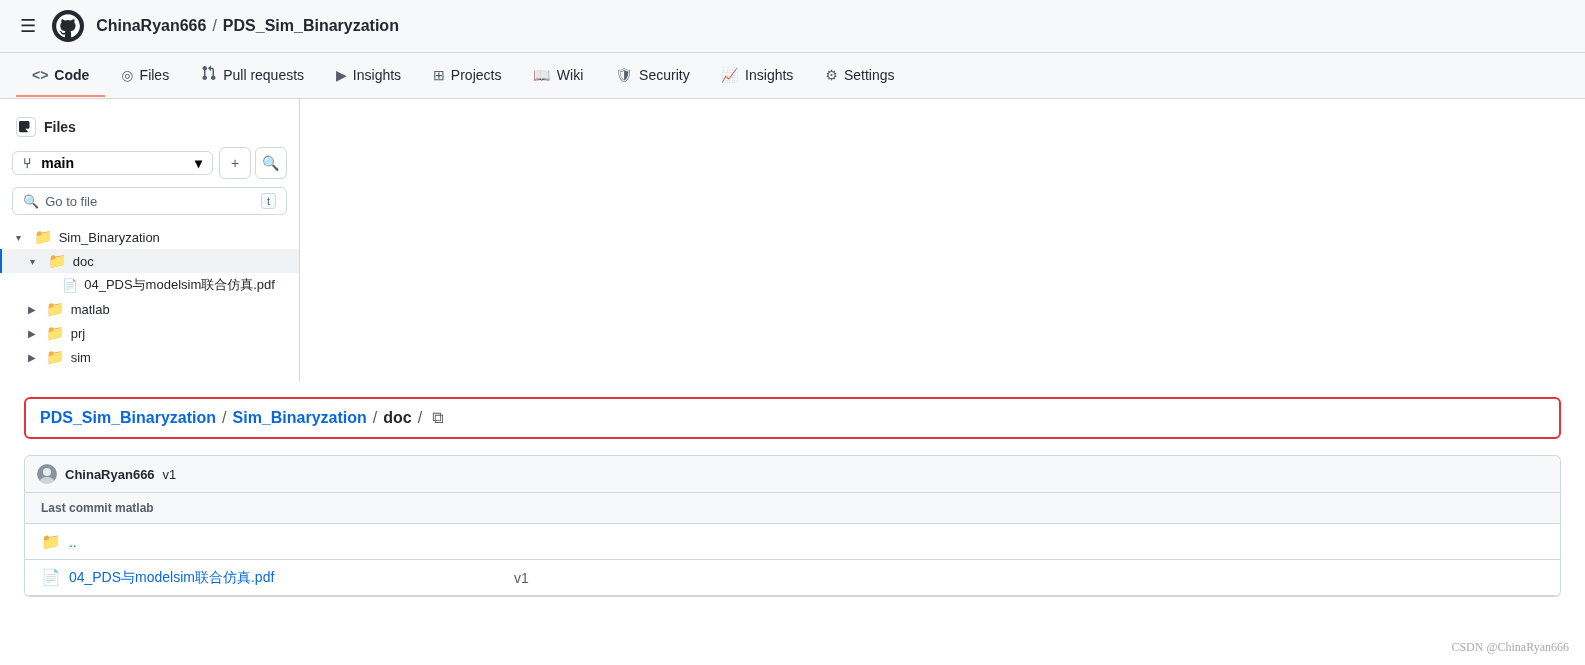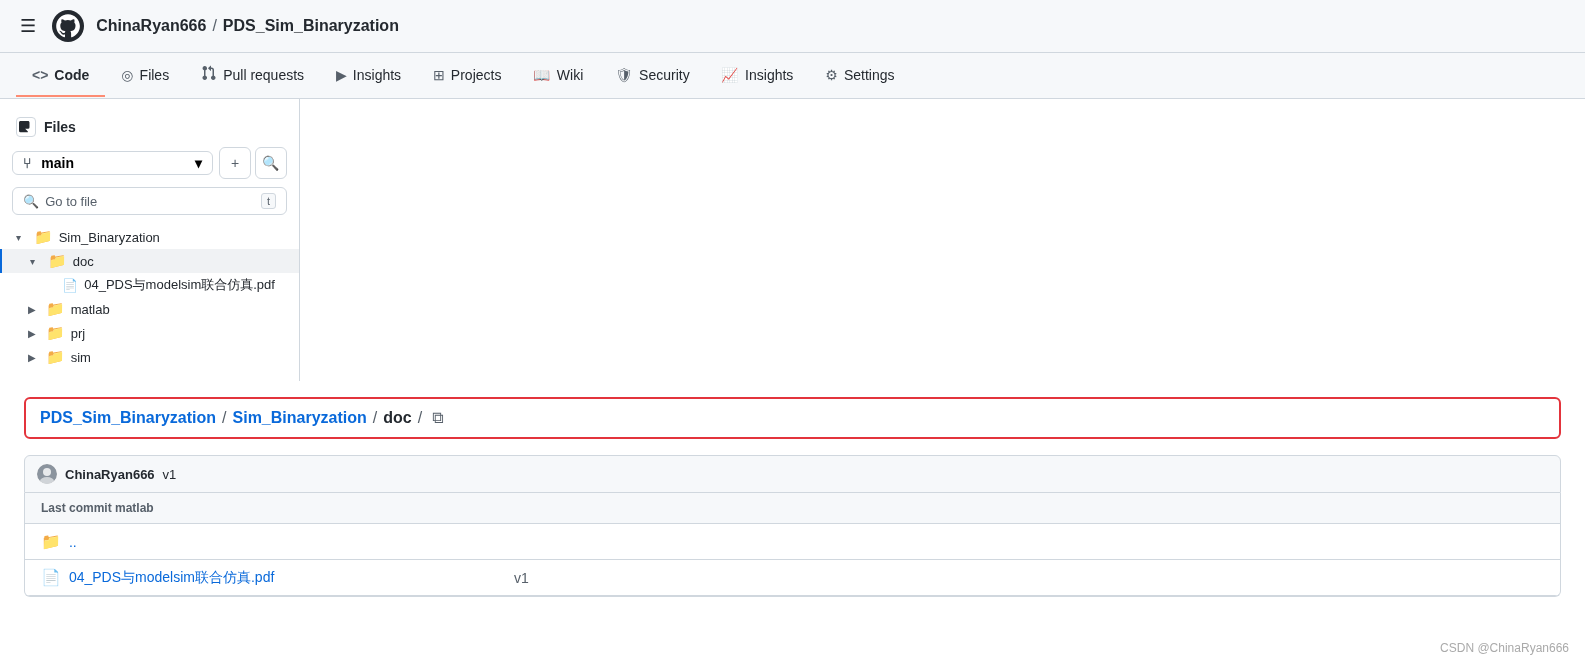--- a/index.html
+++ b/index.html
@@ -268,20 +268,21 @@
     .icon-folder { color: #54aeff; }
     .icon-file { color: #57606a; }
 
     
     .watermark {
       position: fixed;
       bottom: 10px;
       right: 16px;
       font-size: 12px;
       color: #aaa;
+      font-family: Liberation Serif, serif;
     }
   </style>
 </head>
 <body>
 
 <div class="topbar">
   <button class="topbar-hamburger">☰</button>
   <svg class="topbar-logo" viewBox="0 0 32 32" fill="none" xmlns="http://www.w3.org/2000/svg">
     <circle cx="16" cy="16" r="16" fill="#24292f"></circle>
     <path fill="white" d="M16 4.2C9.5 4.2 4.2 9.5 4.2 16c0 5.2 3.4 9.6 8 11.2.6.1.8-.2.8-.6v-2c-3.2.7-3.9-1.5-3.9-1.5-.5-1.3-1.3-1.7-1.3-1.7-1-.7.1-.7.1-.7 1.1.1 1.7 1.1 1.7 1.1 1 1.7 2.6 1.2 3.2.9.1-.7.4-1.2.7-1.5-2.5-.3-5.2-1.3-5.2-5.7 0-1.3.5-2.3 1.2-3.1-.1-.3-.5-1.5.1-3.1 0 0 1-.3 3.3 1.2a11.4 11.4 0 0 1 6 0c2.3-1.5 3.3-1.2 3.3-1.2.6 1.6.2 2.8.1 3.1.7.8 1.2 1.8 1.2 3.1 0 4.4-2.7 5.4-5.2 5.7.4.4.8 1.1.8 2.2v3.3c0 .4.2.7.8.6 4.6-1.6 8-6 8-11.2C27.8 9.5 22.5 4.2 16 4.2z"></path>

